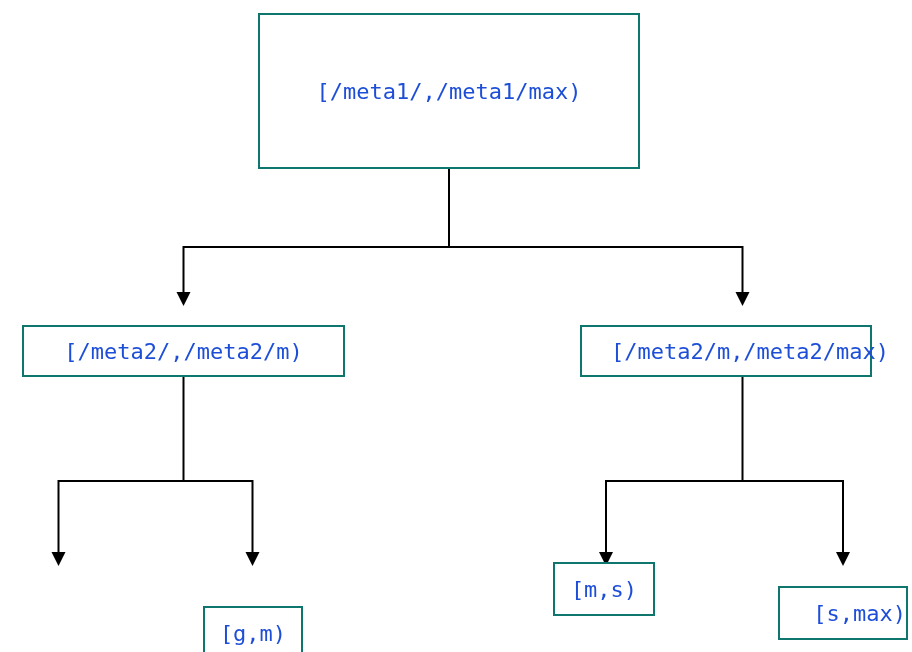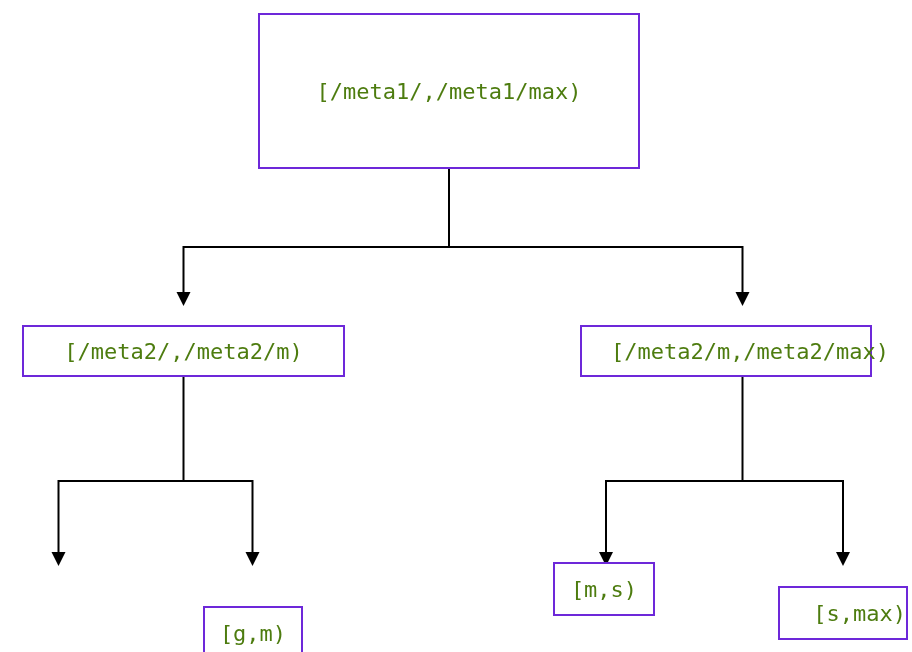--- a/index.html
+++ b/index.html
@@ -27,27 +27,27 @@
     stroke-width: 2;
     fill: none;
   }
   .edges polygon {
     fill: #000000;
     stroke: none;
   }
   .node {
     position: absolute;
     box-sizing: border-box;
-    border: 2px solid #6d28d9;
+    border: 2px solid #0f766e;
     background: #ffffff;
     display: flex;
     align-items: center;
     justify-content: center;
     font-size: 22px;
-    color: #4d7c0f;
+    color: #1d4ed8;
     white-space: pre;
   }
 </style>
 </head>
 <body>
 
 <div class="canvas">
 
   <svg class="edges" viewBox="0 0 912 652" xmlns="http://www.w3.org/2000/svg">
 

